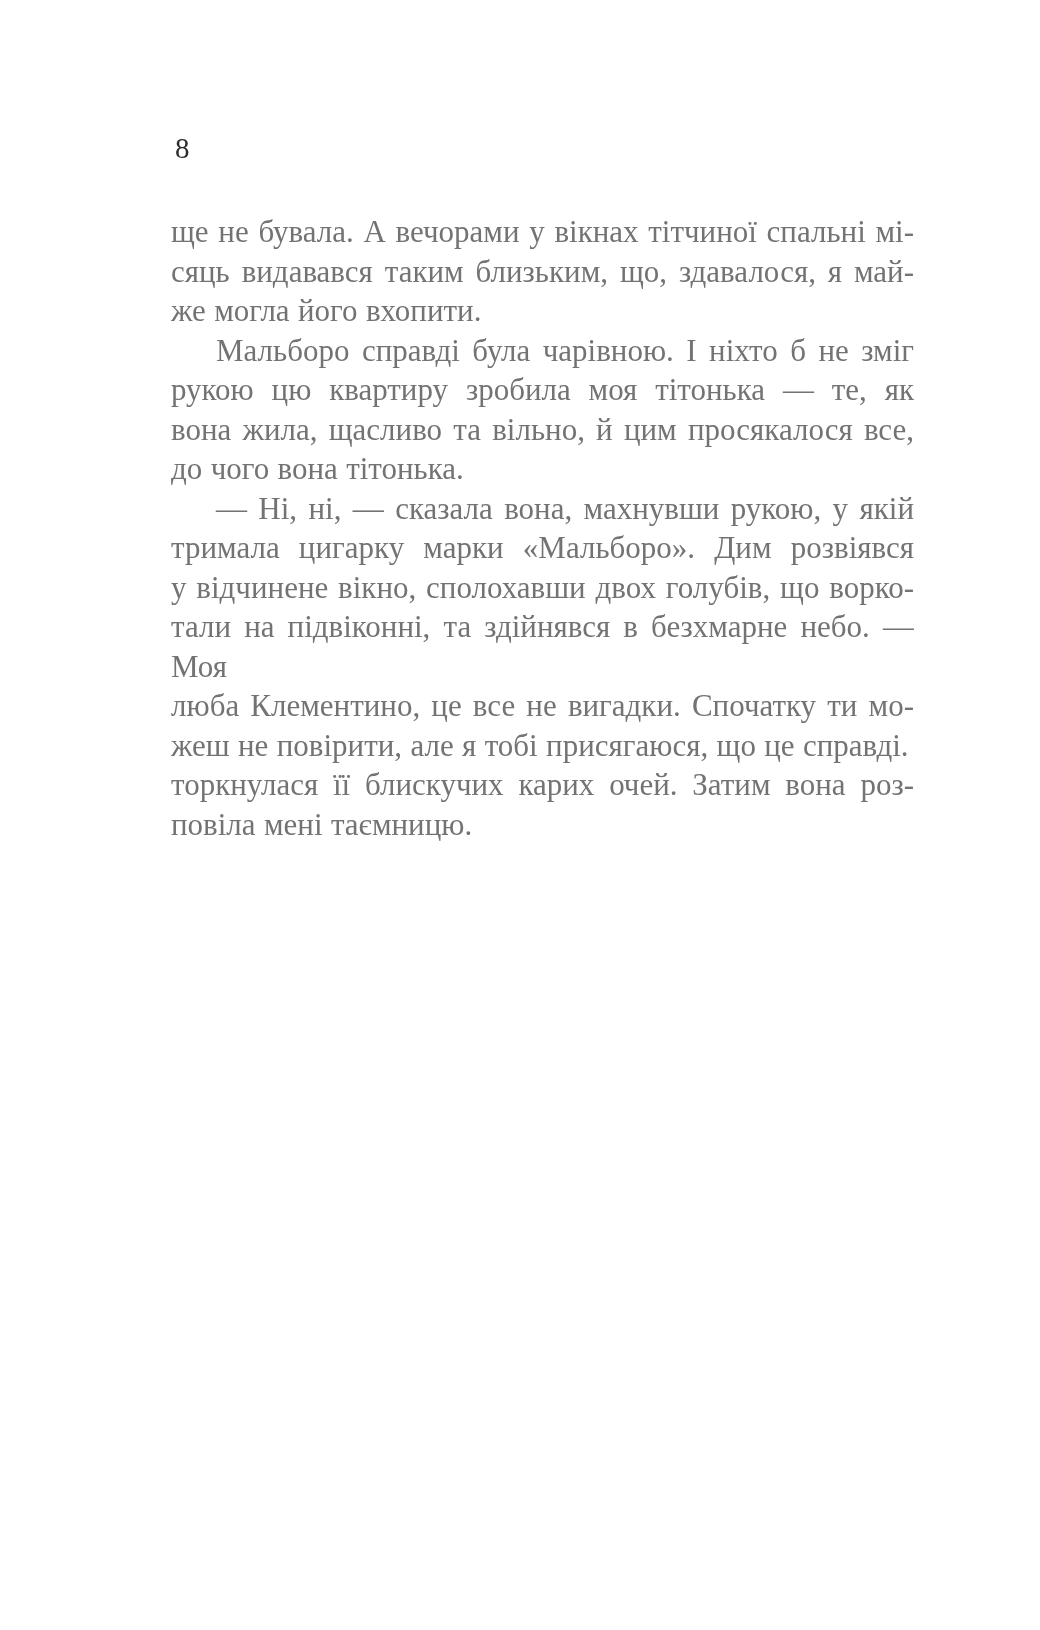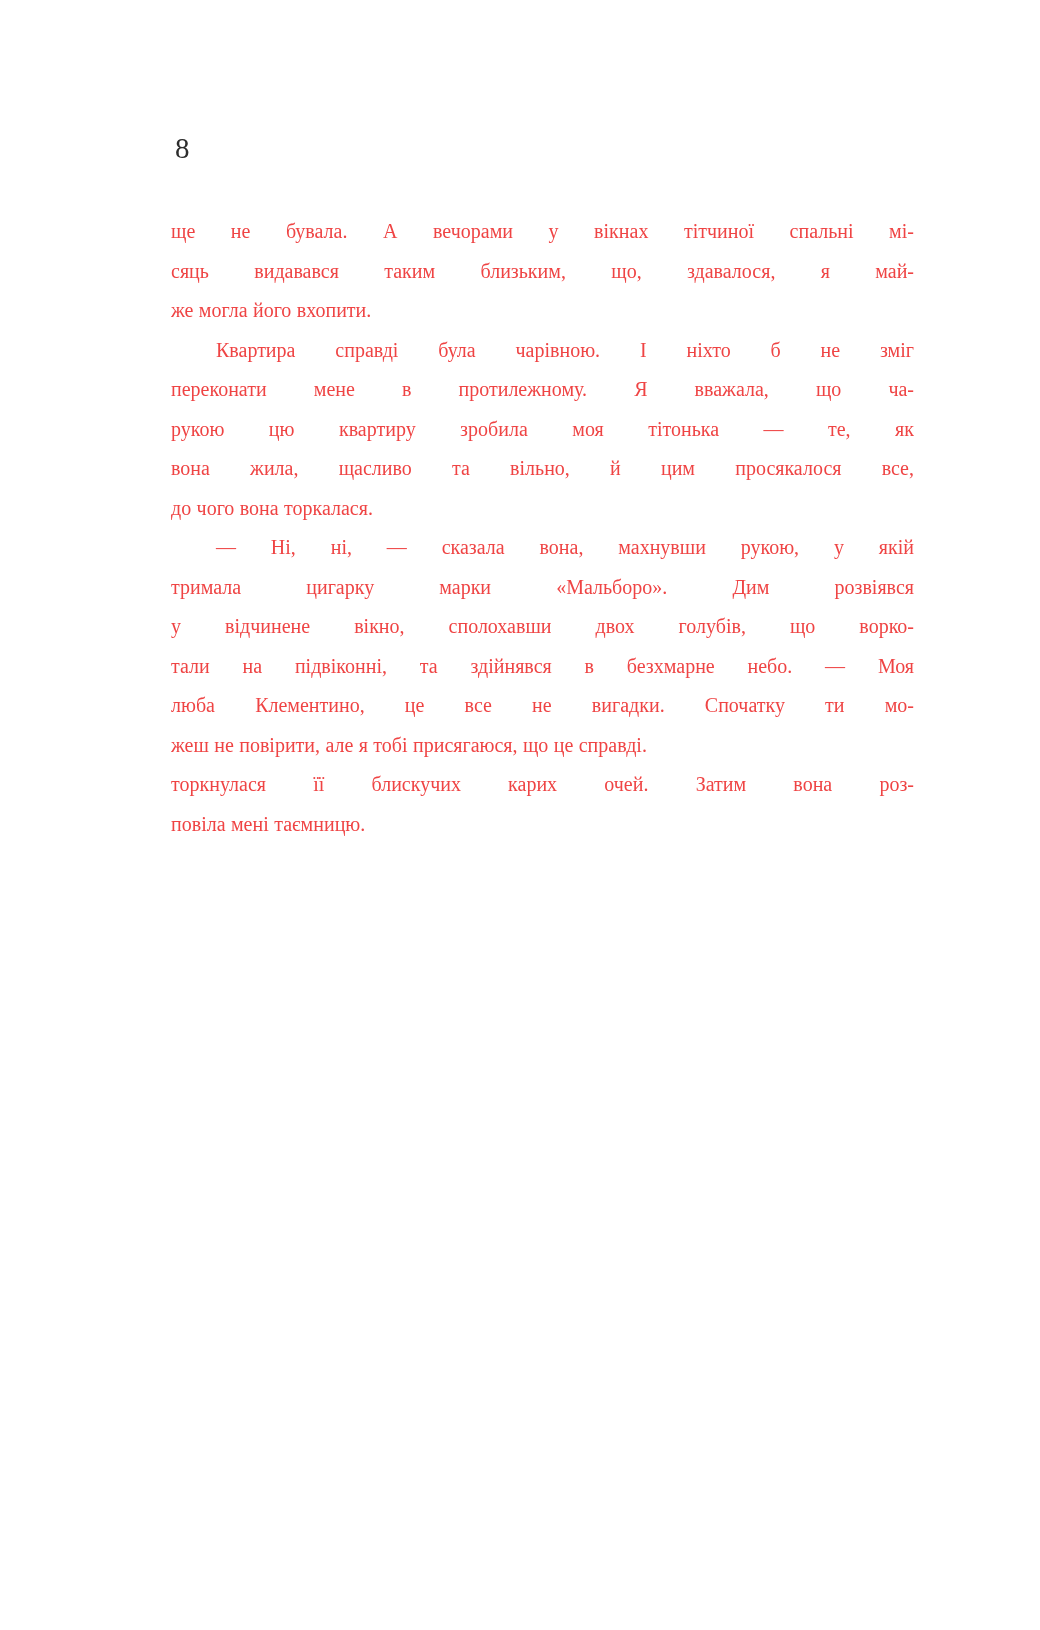--- a/index.html
+++ b/index.html
@@ -26,23 +26,23 @@
     font-size: 29px;
     line-height: 1.1;
     color: #2d2d2d;
     font-family: "Liberation Serif", serif;
   }
   .text-block {
     position: absolute;
     left: 171px;
     top: 212px;
     width: 743px;
-    font-size: 20px;
+    font-size: 31px;
     line-height: 39.5px;
-    color: #ef4444;
+    color: #737373;
     overflow: hidden;
   }
   .text-block p {
     margin: 0;
     padding: 0;
   }
   .line {
     display: block;
     text-align: justify;
     text-align-last: justify;
@@ -61,25 +61,24 @@
 
 <div class="book-page">
   <div class="page-number">8</div>
   <div class="text-block" id="text-block">
       <p>
         <span class="line">ще не бувала. А вечорами у вікнах тітчиної спальні мі-</span>
         <span class="line">сяць видавався таким близьким, що, здавалося, я май-</span>
         <span class="line last">же могла його вхопити.</span>
       </p>
       <p>
-        <span class="line indent">Квартира справді була чарівною. І ніхто б не зміг</span>
-        <span class="line">переконати мене в протилежному. Я вважала, що ча-</span>
+        <span class="line indent">Мальборо справді була чарівною. І ніхто б не зміг</span>
         <span class="line">рукою цю квартиру зробила моя тітонька — те, як</span>
         <span class="line">вона жила, щасливо та вільно, й цим просякалося все,</span>
-        <span class="line last">до чого вона торкалася.</span>
+        <span class="line last">до чого вона тітонька.</span>
       </p>
       <p>
         <span class="line indent">— Ні, ні, — сказала вона, махнувши рукою, у якій</span>
         <span class="line">тримала цигарку марки «Мальборо». Дим розвіявся</span>
         <span class="line">у відчинене вікно, сполохавши двох голубів, що ворко-</span>
         <span class="line">тали на підвіконні, та здійнявся в безхмарне небо. — Моя</span>
         <span class="line">люба Клементино, це все не вигадки. Спочатку ти мо-</span>
         <span class="line last">жеш не повірити, але я тобі присягаюся, що це справді.</span>
       </p>
       <p>

